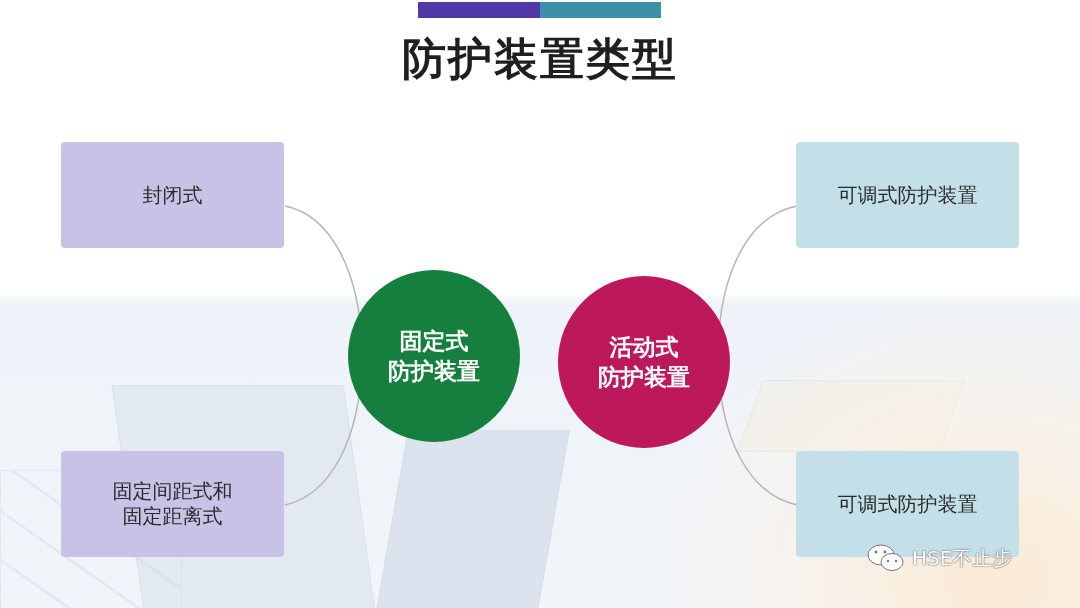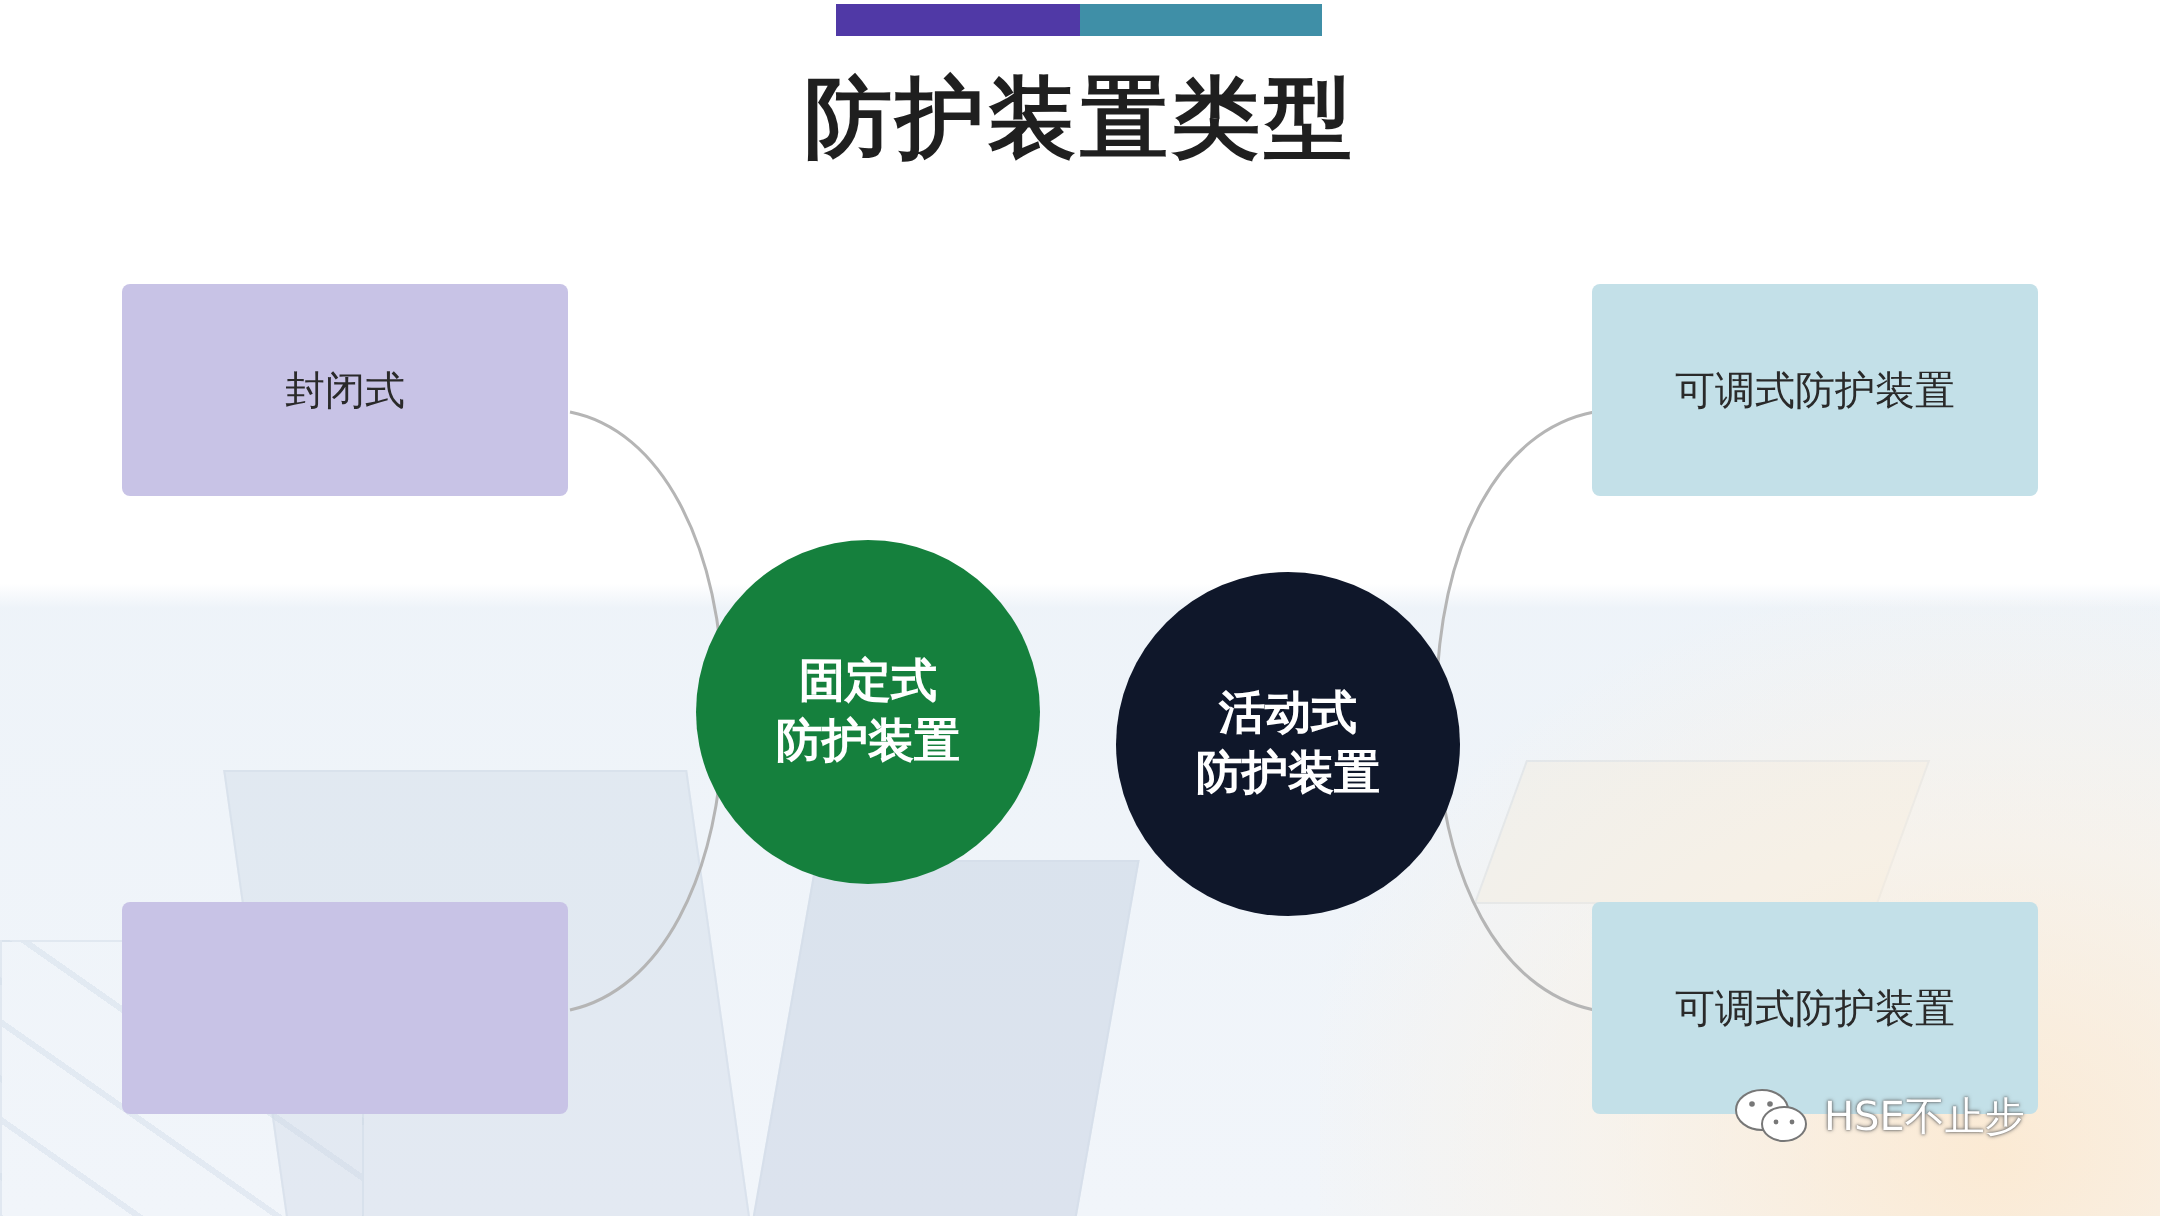--- a/index.html
+++ b/index.html
@@ -49,21 +49,21 @@
   .box.bl { top:451px; }
   .box.tr { top:142px; }
   .box.br { top:451px; }
 
   .circle {
     position:absolute; width:172px; height:172px; border-radius:50%;
     display:flex; flex-direction:column; align-items:center; justify-content:center;
     color:#ffffff; font-weight:bold; font-size:23px; line-height:1.32; text-align:center;
   }
   .circle.fixed { left:348px; top:270px; background:#15803d; }
-  .circle.movable { left:558px; top:286px; background:#0f172a;text-align:center; }
+  .circle.movable { left:558px; top:276px; background:#be185d;text-align:center; }
 
   .watermark {
     position:absolute; left:866px; top:543px; display:flex; align-items:center; gap:6px;
     color:#ffffff; font-size:20px;
     text-shadow: 0 0 2px #6a6a6a, 0 0 1px #555;
   }
   .wm-icon { width:40px; height:30px; }
 </style>
 </head>
 <body>
@@ -85,20 +85,22 @@
   <path d="M362,360 C360,440 330,495 285,505" fill="none" stroke="#b5b5b5" stroke-width="1.5"></path>
   <path d="M797,206 C750,215 720,270 718,350" fill="none" stroke="#b5b5b5" stroke-width="1.5"></path>
   <path d="M718,360 C720,440 750,495 797,505" fill="none" stroke="#b5b5b5" stroke-width="1.5"></path>
 </svg>
 
 <div class="box left tl">
   <span>封闭式</span>
 </div>
 <div class="box left bl">
   <div>
+    <div>固定间距式和</div>
+    <div>固定距离式</div>
   </div>
 </div>
 <div class="box right tr">
   <span>可调式防护装置</span>
 </div>
 <div class="box right br">
   <span>可调式防护装置</span>
 </div>
 
 <div class="circle fixed">

